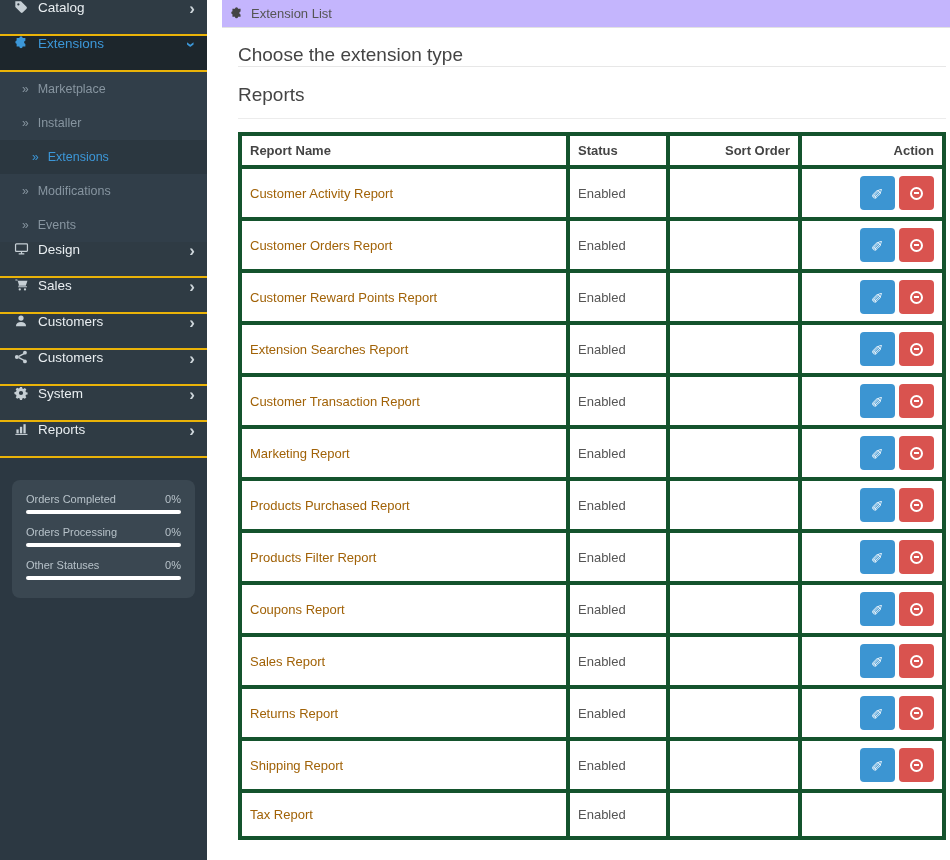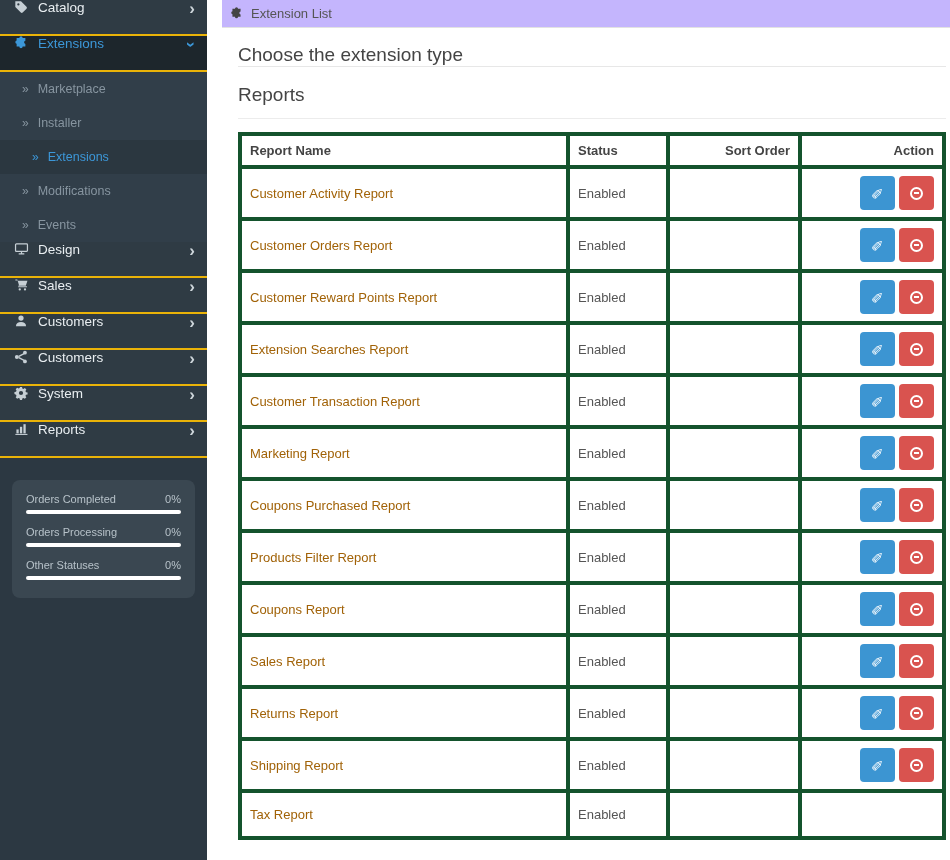--- a/index.html
+++ b/index.html
@@ -285,21 +285,21 @@
               <td class="c-name">Marketing Report</td>
               <td class="c-status">Enabled</td>
               <td class="c-sort"></td>
               <td class="c-action"><button class="btn-action btn-edit">
                   <span class="pencil-icon">✎</span>
                 </button><button class="btn-action btn-remove">
                   <span class="minus-circle"></span>
                 </button></td>
             </tr>
             <tr>
-              <td class="c-name">Coupons Purchased Report</td>
+              <td class="c-name">Products Purchased Report</td>
               <td class="c-status">Enabled</td>
               <td class="c-sort"></td>
               <td class="c-action"><button class="btn-action btn-edit">
                   <span class="pencil-icon">✎</span>
                 </button><button class="btn-action btn-remove">
                   <span class="minus-circle"></span>
                 </button></td>
             </tr>
             <tr>
               <td class="c-name">Products Filter Report</td>

